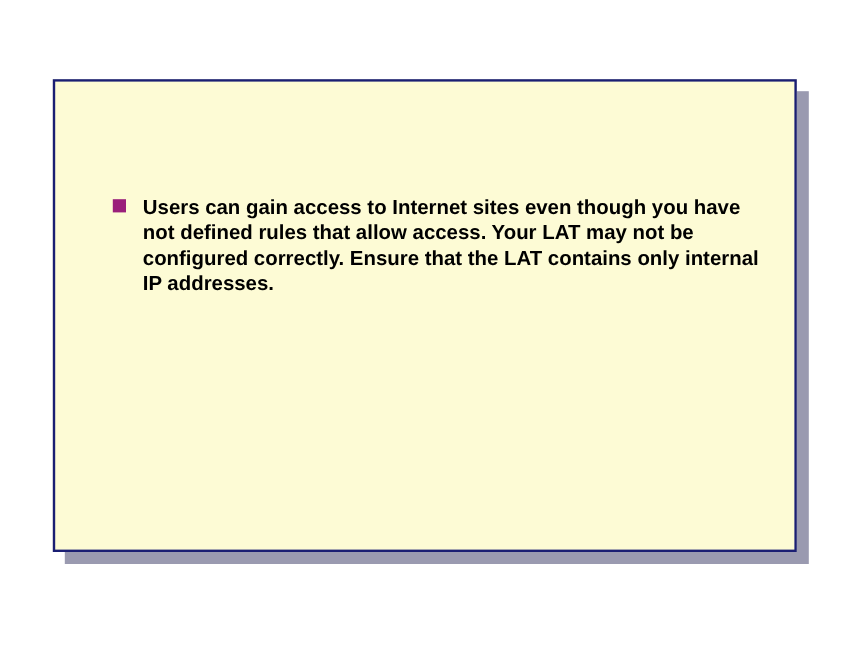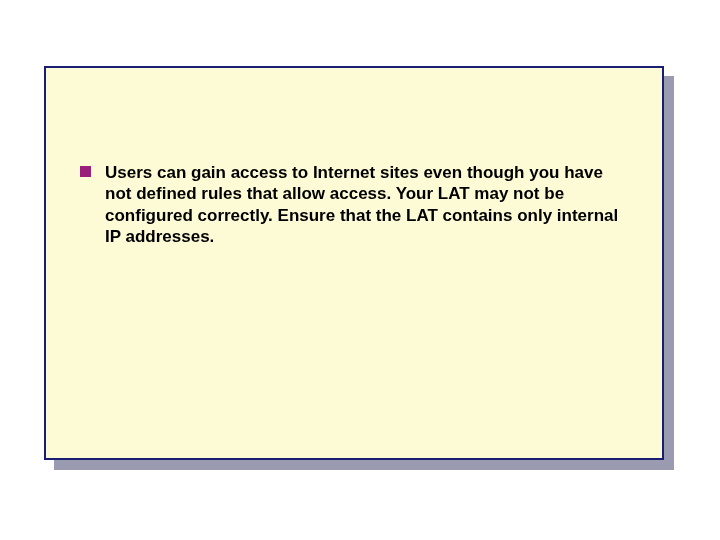--- a/index.html
+++ b/index.html
@@ -25,21 +25,21 @@
   }
   .panel {
     position: absolute;
     left: 44px;
     top: 66px;
     width: 620px;
     height: 394px;
     background: #fdfbd5;
     border: 2px solid #1a1e73;
     box-sizing: border-box;
-    padding: 94px 28px 20px 34px;
+    padding: 94px 28px 20px 48px;
   }
   .item {
     display: flex;
     align-items: flex-start;
   }
   .bullet {
     width: 11px;
     height: 11px;
     background: #9a1f7a;
     flex: 0 0 11px;

